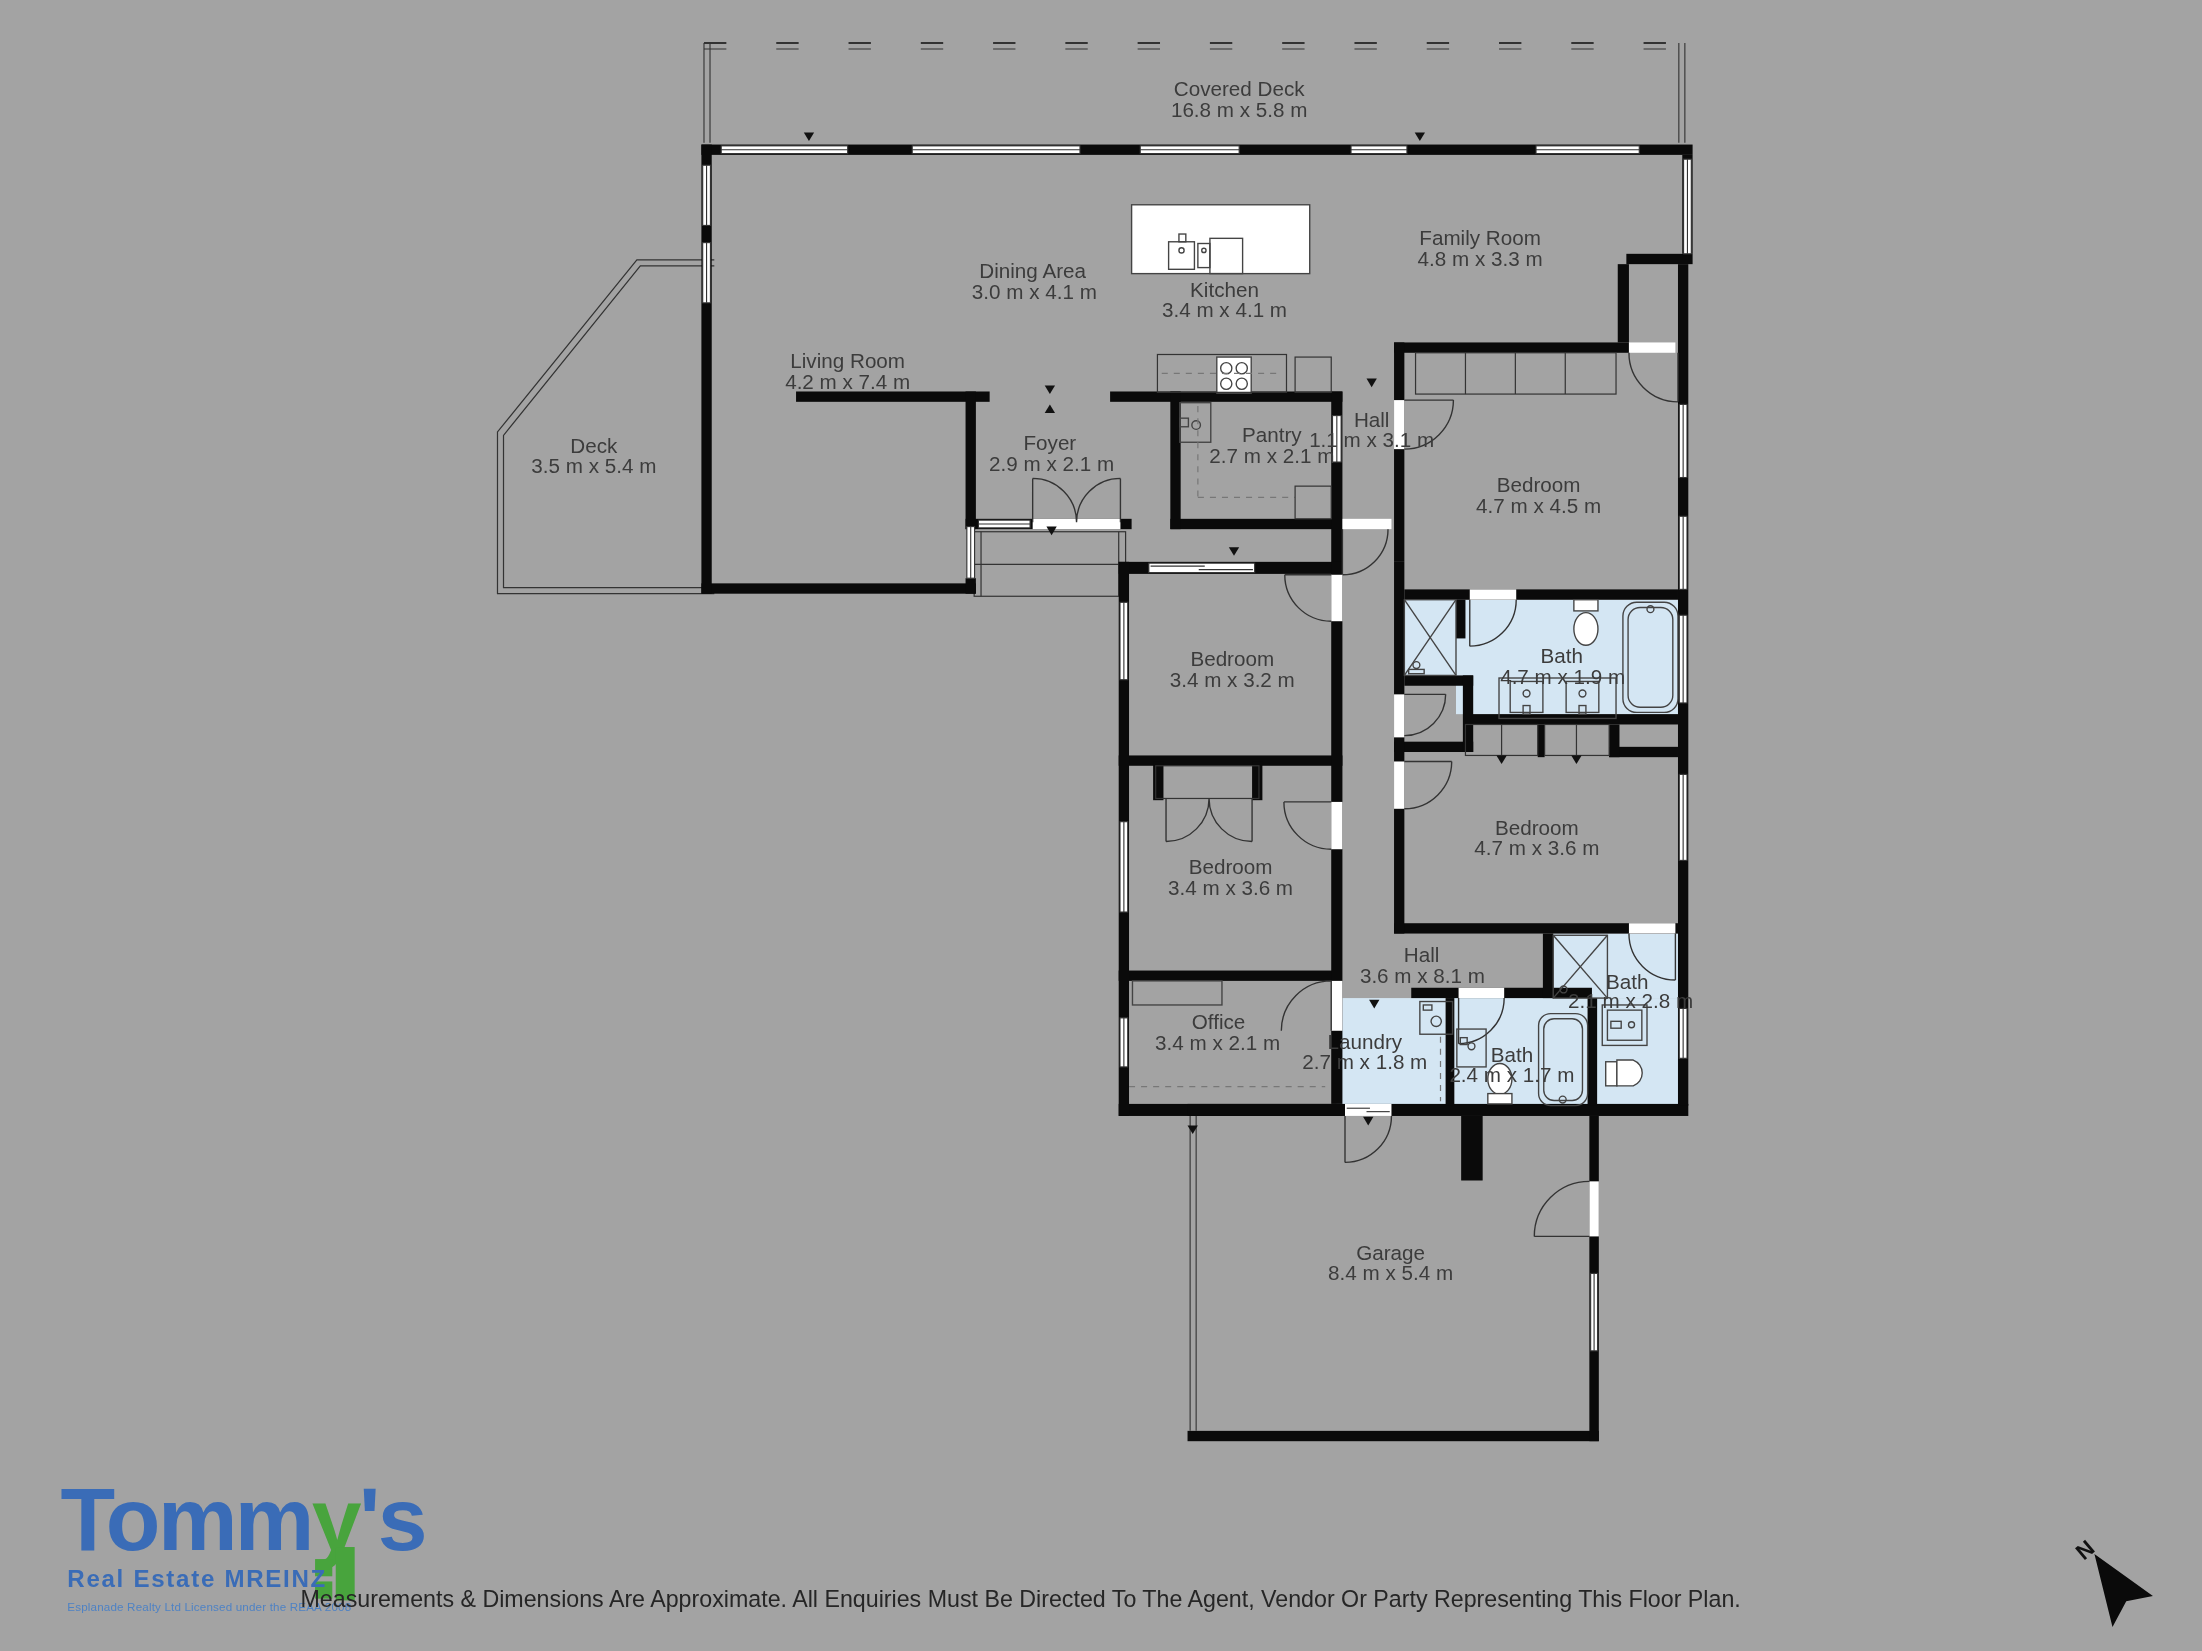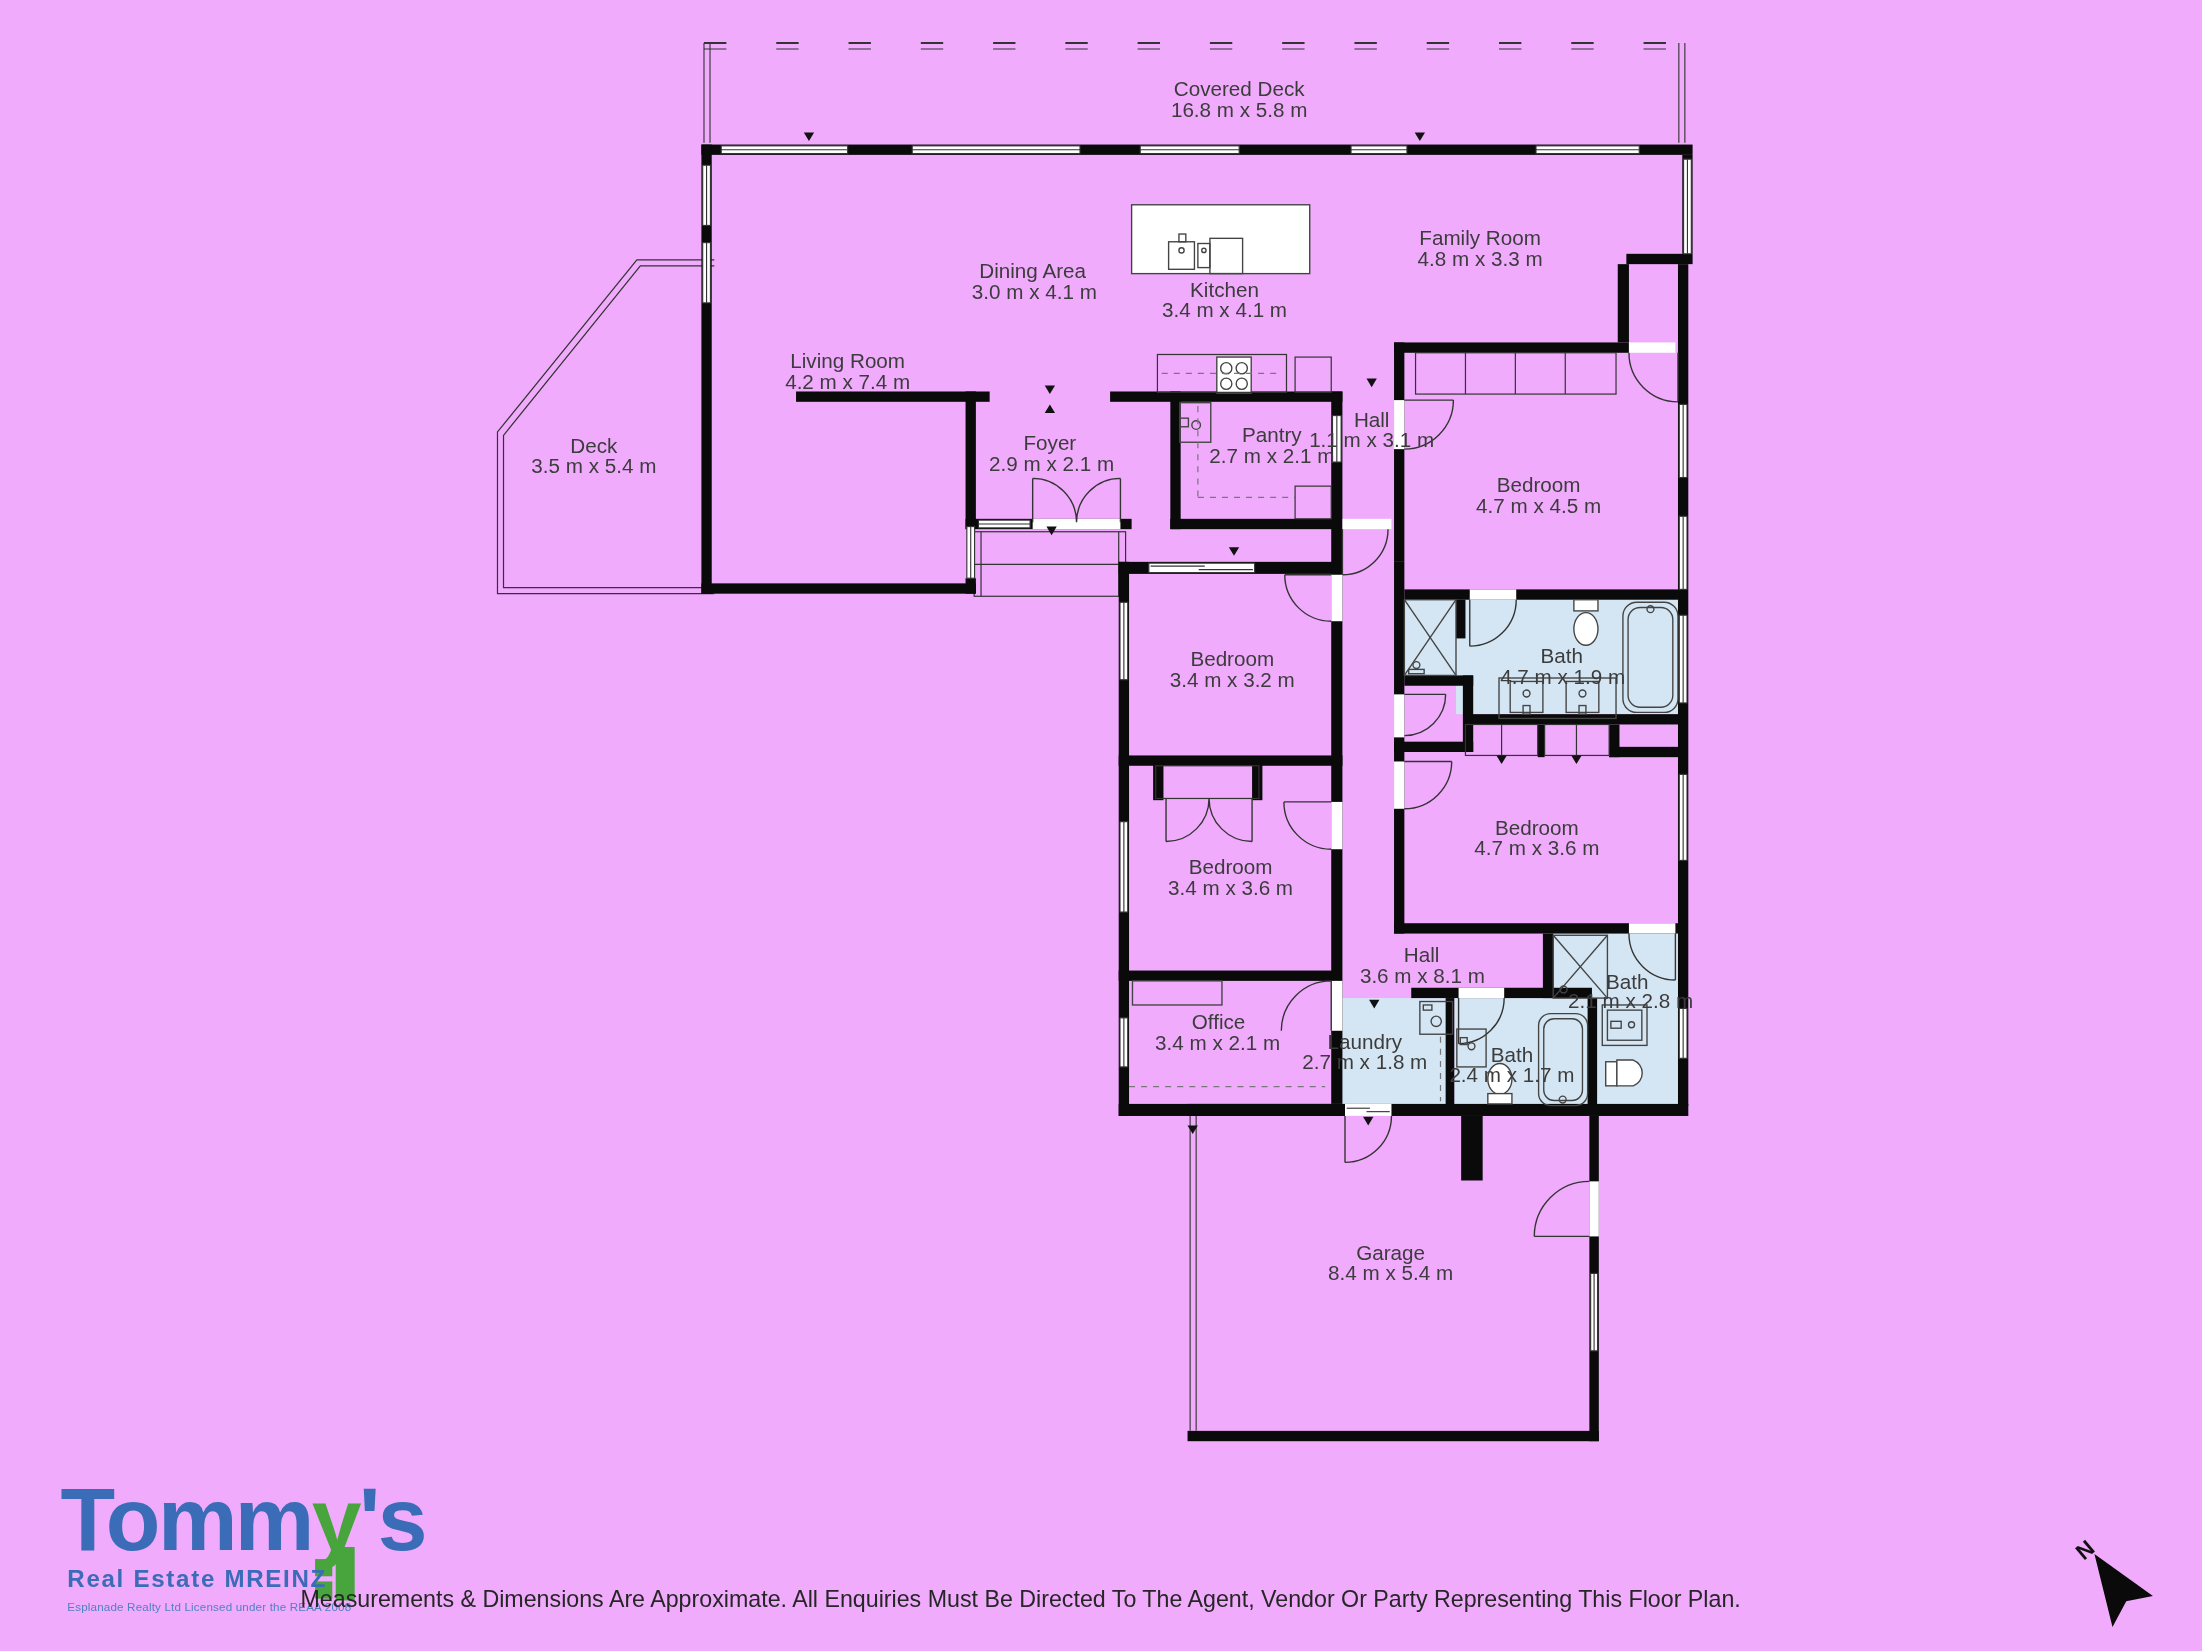--- a/index.html
+++ b/index.html
@@ -1,16 +1,16 @@
 <!DOCTYPE html>
 <html style="font-size:13.8px"><head>
 <meta charset="utf-8">
 <style>
   html,body{margin:0;padding:0;background:#ffffff;}
-  .page{position:relative;width:2203px;height:1652px;background:#f0abfc;overflow:hidden;
+  .page{position:relative;width:2203px;height:1652px;background:#a3a3a3;overflow:hidden;
         font-family:"Liberation Sans",sans-serif;}
   svg{position:absolute;left:0;top:0;}
   text{font-family:"Liberation Sans",sans-serif;}
   .room-label text{font-size:24px;fill:#3c3c3c;text-anchor:middle;}
   .thin{stroke:#333;stroke-width:1.4;fill:none;}
   .fix{stroke:#444;stroke-width:1.6;fill:#fff;}
   .fixn{stroke:#444;stroke-width:1.6;fill:none;}
   .dash{stroke:#777;stroke-width:1.4;fill:none;stroke-dasharray:7 7;}
   .door{stroke:#333;stroke-width:1.6;fill:none;}
   .winline{stroke:#333;stroke-width:1.3;}

